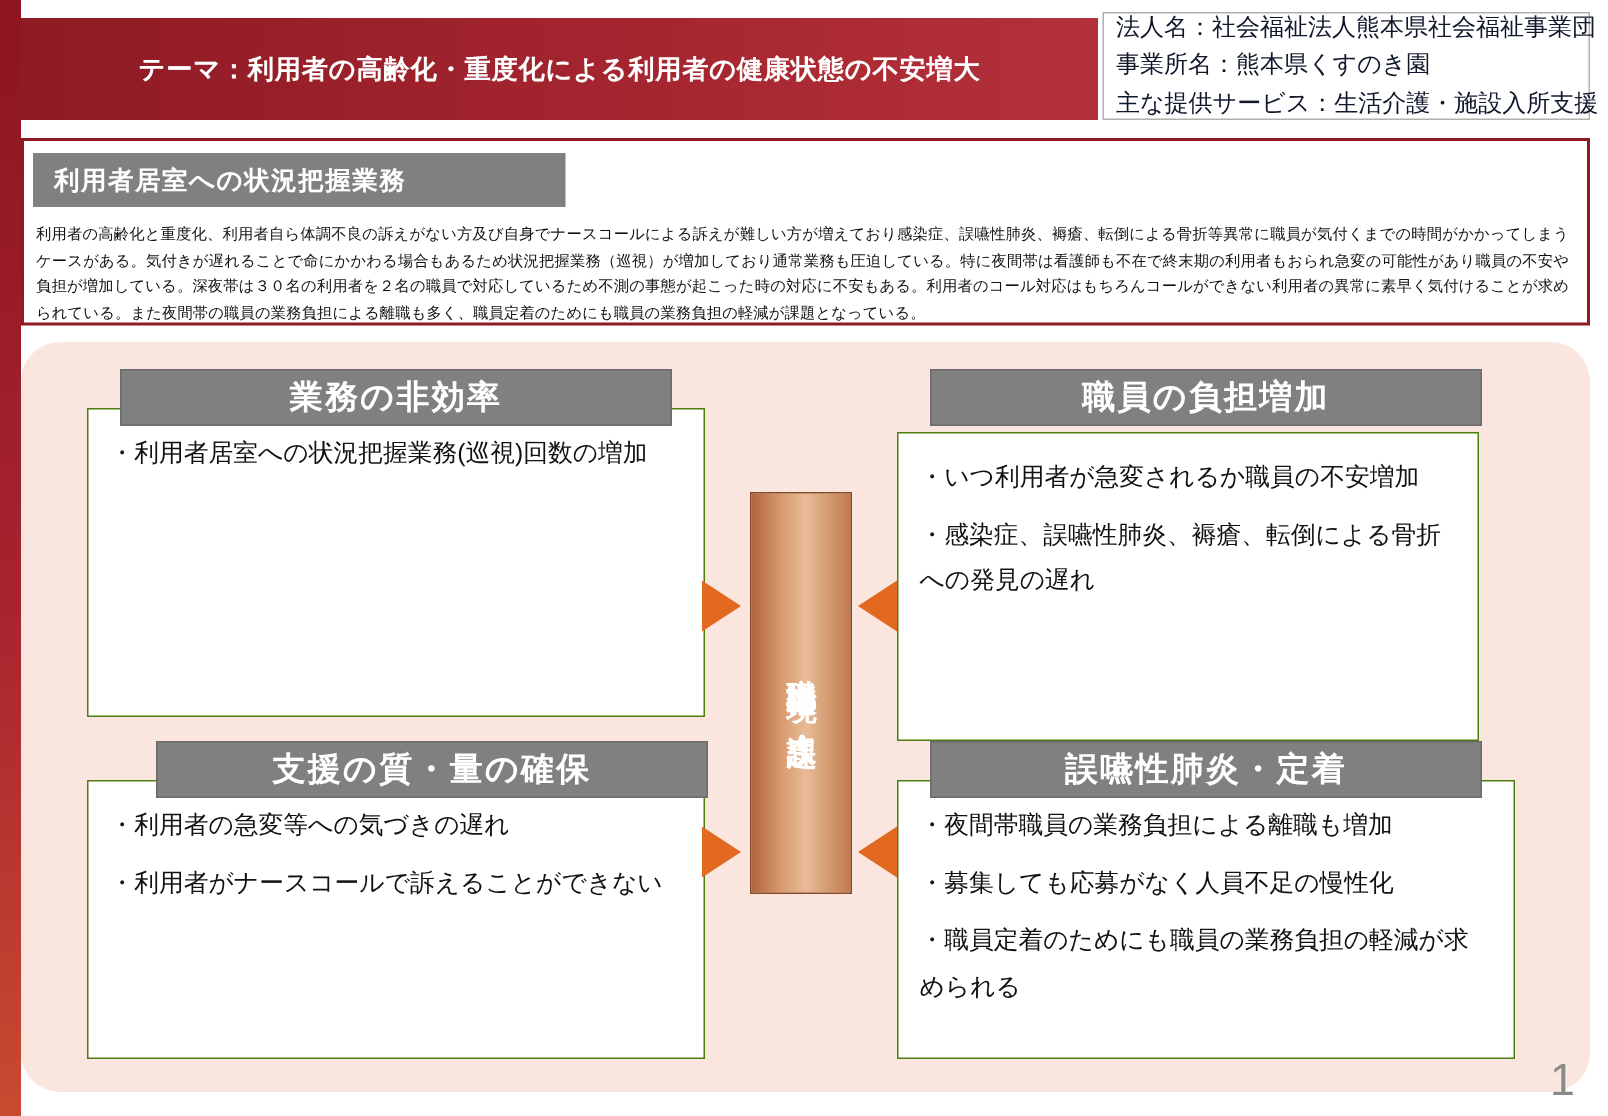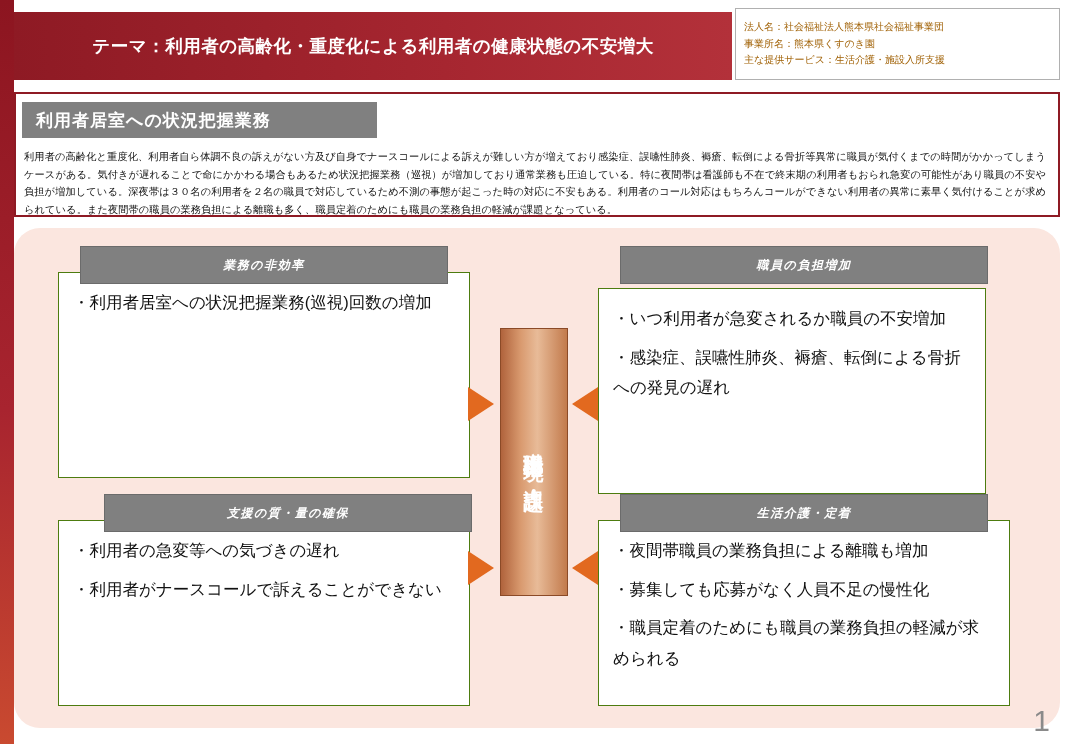--- a/index.html
+++ b/index.html
@@ -43,22 +43,22 @@
     width: 325px; height: 72px;
     border: 1px solid #b0b0b0;
     background: #ffffff;
     padding: 5px 8px;
     display: flex;
     flex-direction: column;
     justify-content: center;
     gap: 2px;
   }
   .org-line {
-    font-size: 10px;
-    color: #a16207;
+    font-size: 16px;
+    color: #0f172a;
     line-height: 1.45;
     white-space: nowrap;
   }
 
   
   .situation-frame {
     position: absolute;
     left: 14px; top: 92px;
     width: 1046px; height: 125px;
     border: 2px solid #8e1a24;
@@ -101,27 +101,26 @@
   .panel {
     position: absolute;
     background: #ffffff;
     border: 1px solid #4d7c0f;
   }
   .panel-head {
     position: absolute;
     background: #808080;
     color: #ffffff;
     font-weight: bold;
-    font-size: 12px;
+    font-size: 22px;
     display: flex;
     align-items: center;
     justify-content: center;
     letter-spacing: 1.5px;
     border: 1px solid #6b6b6b;
-    font-style: italic;
   }
   .panel-body {
     padding: 14px 14px 10px 14px;
     font-size: 16.5px;
     line-height: 1.85;
     color: #111111;
   }
   .panel-body p { margin-bottom: 8px; }
 
   
@@ -223,21 +222,21 @@
 </div>
 <div class="panel-head" id="h-bot-left">支援の質・量の確保</div>
 
 <div class="panel" id="p-bot-right">
   <div class="panel-body">
     <p>・夜間帯職員の業務負担による離職も増加</p>
     <p>・募集しても応募がなく人員不足の慢性化</p>
     <p>・職員定着のためにも職員の業務負担の軽減が求められる</p>
   </div>
 </div>
-<div class="panel-head" id="h-bot-right">生活介護・定着</div>
+<div class="panel-head" id="h-bot-right">誤嚥性肺炎・定着</div>
 
 <div class="center-box">
   <div class="center-text">職場環境の課題・・・</div>
 </div>
 
 <div class="arrow arrow-right" id="a1"></div>
 <div class="arrow arrow-left" id="a2"></div>
 <div class="arrow arrow-right" id="a3"></div>
 <div class="arrow arrow-left" id="a4"></div>
 

